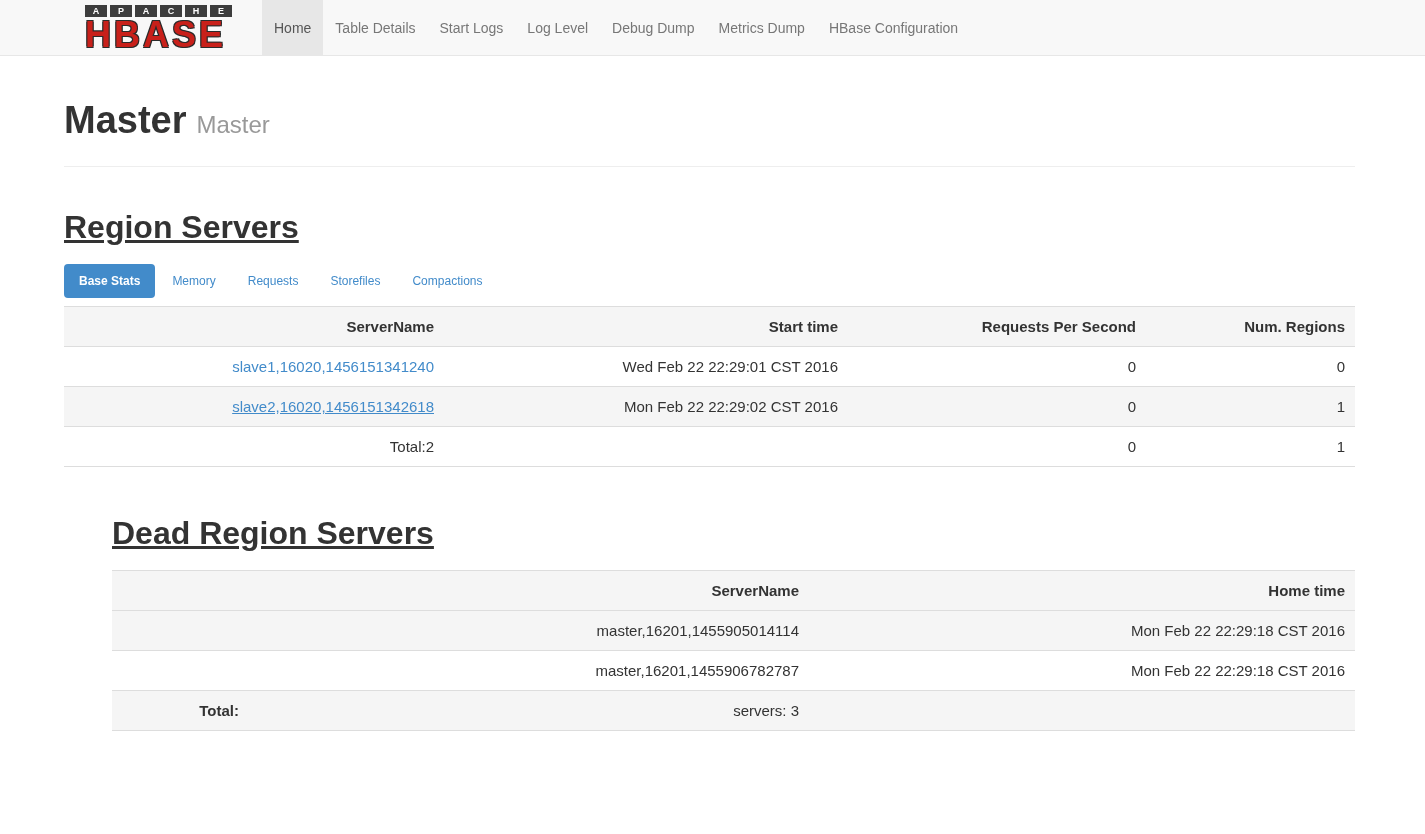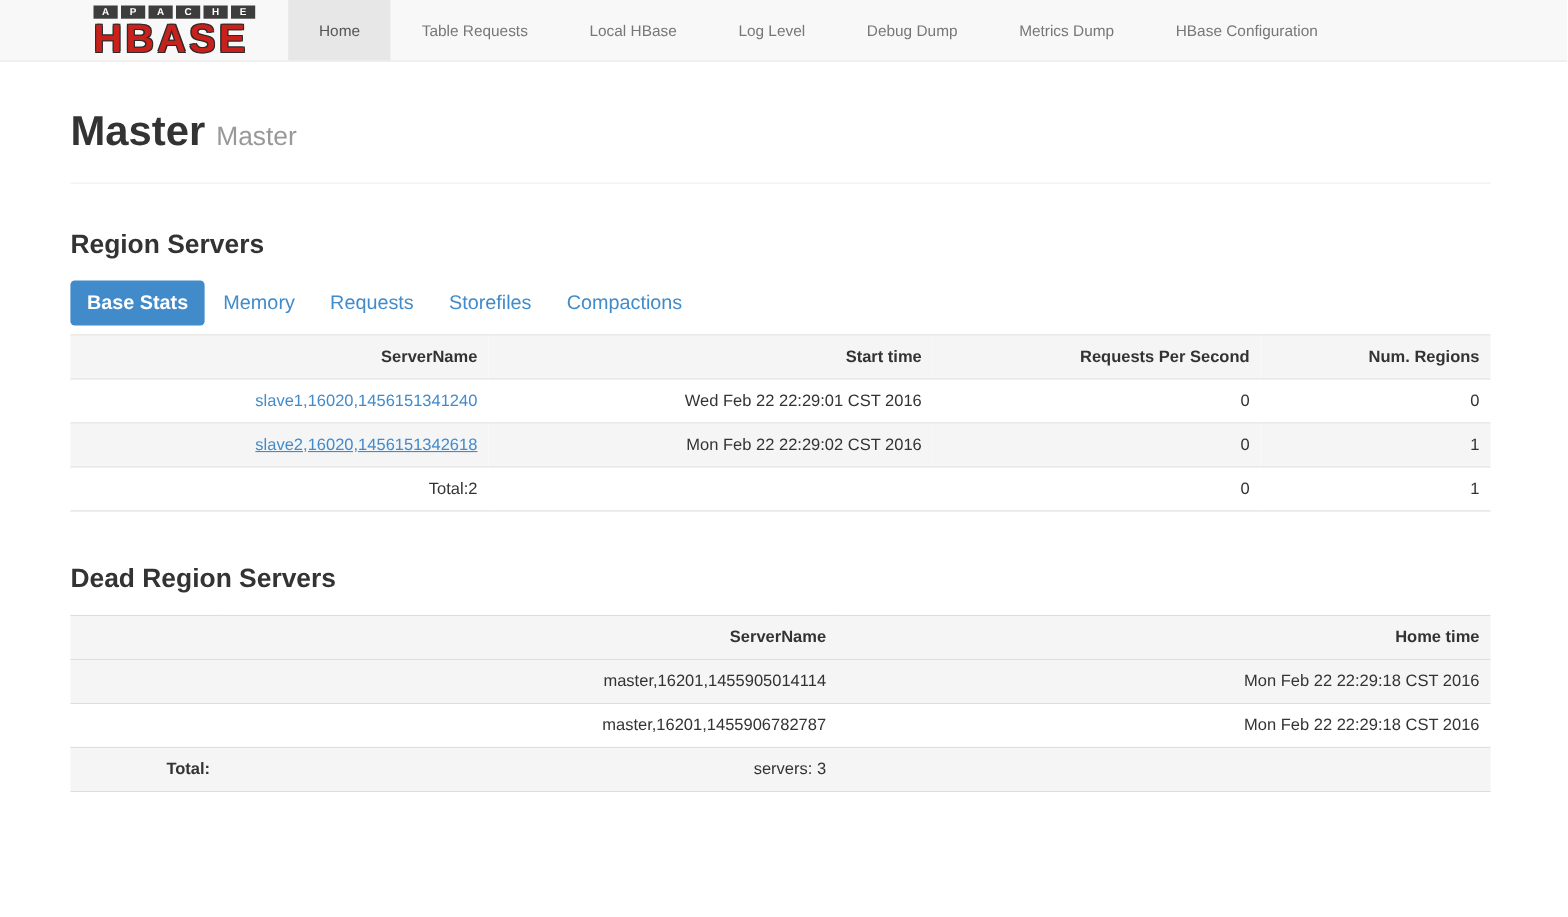--- a/index.html
+++ b/index.html
@@ -32,47 +32,47 @@
   }
   .logo-bottom {
     font-size: 36px; font-weight: bold; line-height: 32px;
     color: #c8201a; letter-spacing: 3px;
     text-shadow: -1px -1px 0 #2b2b2b, 1px -1px 0 #2b2b2b,
                  -1px 1px 0 #2b2b2b, 1px 1px 0 #2b2b2b;
   }
   .nav-list { display: flex; list-style: none; align-items: stretch; }
   .nav-list li {
     display: flex; align-items: center;
-    padding: 0 28px; font-size: 14px; color: #777;
+    padding: 0 12px; font-size: 14px; color: #777;
     cursor: pointer; white-space: nowrap;
   }
   .nav-list li.active { background: #e7e7e7; color: #555; }
 
   
   .container { padding: 0 70px 0 64px; }
 
   .page-header { margin-top: 44px; }
   .page-header h1 {
     font-size: 38px; font-weight: bold; color: #333;
     display: inline-block; line-height: 1.1;
   }
   .page-header .subtitle {
     font-size: 24px; color: #999; margin-left: 10px; font-weight: normal;
   }
   hr.rule {
     border: 0; border-top: 1px solid #eee; margin-top: 24px;
   }
 
   .section { margin-top: 42px; }
-  .section h2 { font-size: 24px; font-weight: bold; color: #333; margin-bottom: 18px; }
+  .section h2 { font-size: 32px; font-weight: bold; color: #333; margin-bottom: 18px; text-decoration: underline; }
 
   
   .tabs { display: flex; list-style: none; gap: 2px; margin-bottom: 8px; }
   .tabs li {
-    padding: 10px 15px; font-size: 18px;
+    padding: 10px 15px; font-size: 12px;
     color: #428bca; border-radius: 4px; cursor: pointer;
   }
   .tabs li.active {
     background: #428bca; color: #fff; font-weight: bold;
   }
 
   
   table {
     width: 100%; border-collapse: collapse; table-layout: fixed;
     font-size: 15px; border-bottom: 1px solid #ddd; margin-top: 6px;
@@ -98,22 +98,22 @@
       <span>P</span>
       <span>A</span>
       <span>C</span>
       <span>H</span>
       <span>E</span>
     </div>
     <div class="logo-bottom">HBASE</div>
   </div>
   <ul class="nav-list">
     <li class="active">Home</li>
-    <li>Table Requests</li>
-    <li>Local HBase</li>
+    <li>Table Details</li>
+    <li>Start Logs</li>
     <li>Log Level</li>
     <li>Debug Dump</li>
     <li>Metrics Dump</li>
     <li>HBase Configuration</li>
   </ul>
 </nav>
 
 <div class="container">
 
   <div class="page-header">
@@ -161,21 +161,21 @@
       <tr>
         <td>Total:2</td>
         <td></td>
         <td>0</td>
         <td>1</td>
       </tr>
     </tbody>
       </table>
   </div>
 
-  <div class="section" style="margin-top:48px;">
+  <div class="section" style="margin-top:48px;margin-left:48px;">
     <h2>Dead Region Servers</h2>
 
     <table>
       <colgroup>
         <col style="width:137px">
           <col style="width:560px">
           <col>
       </colgroup>
       <tbody>
           <tr class="striped">

